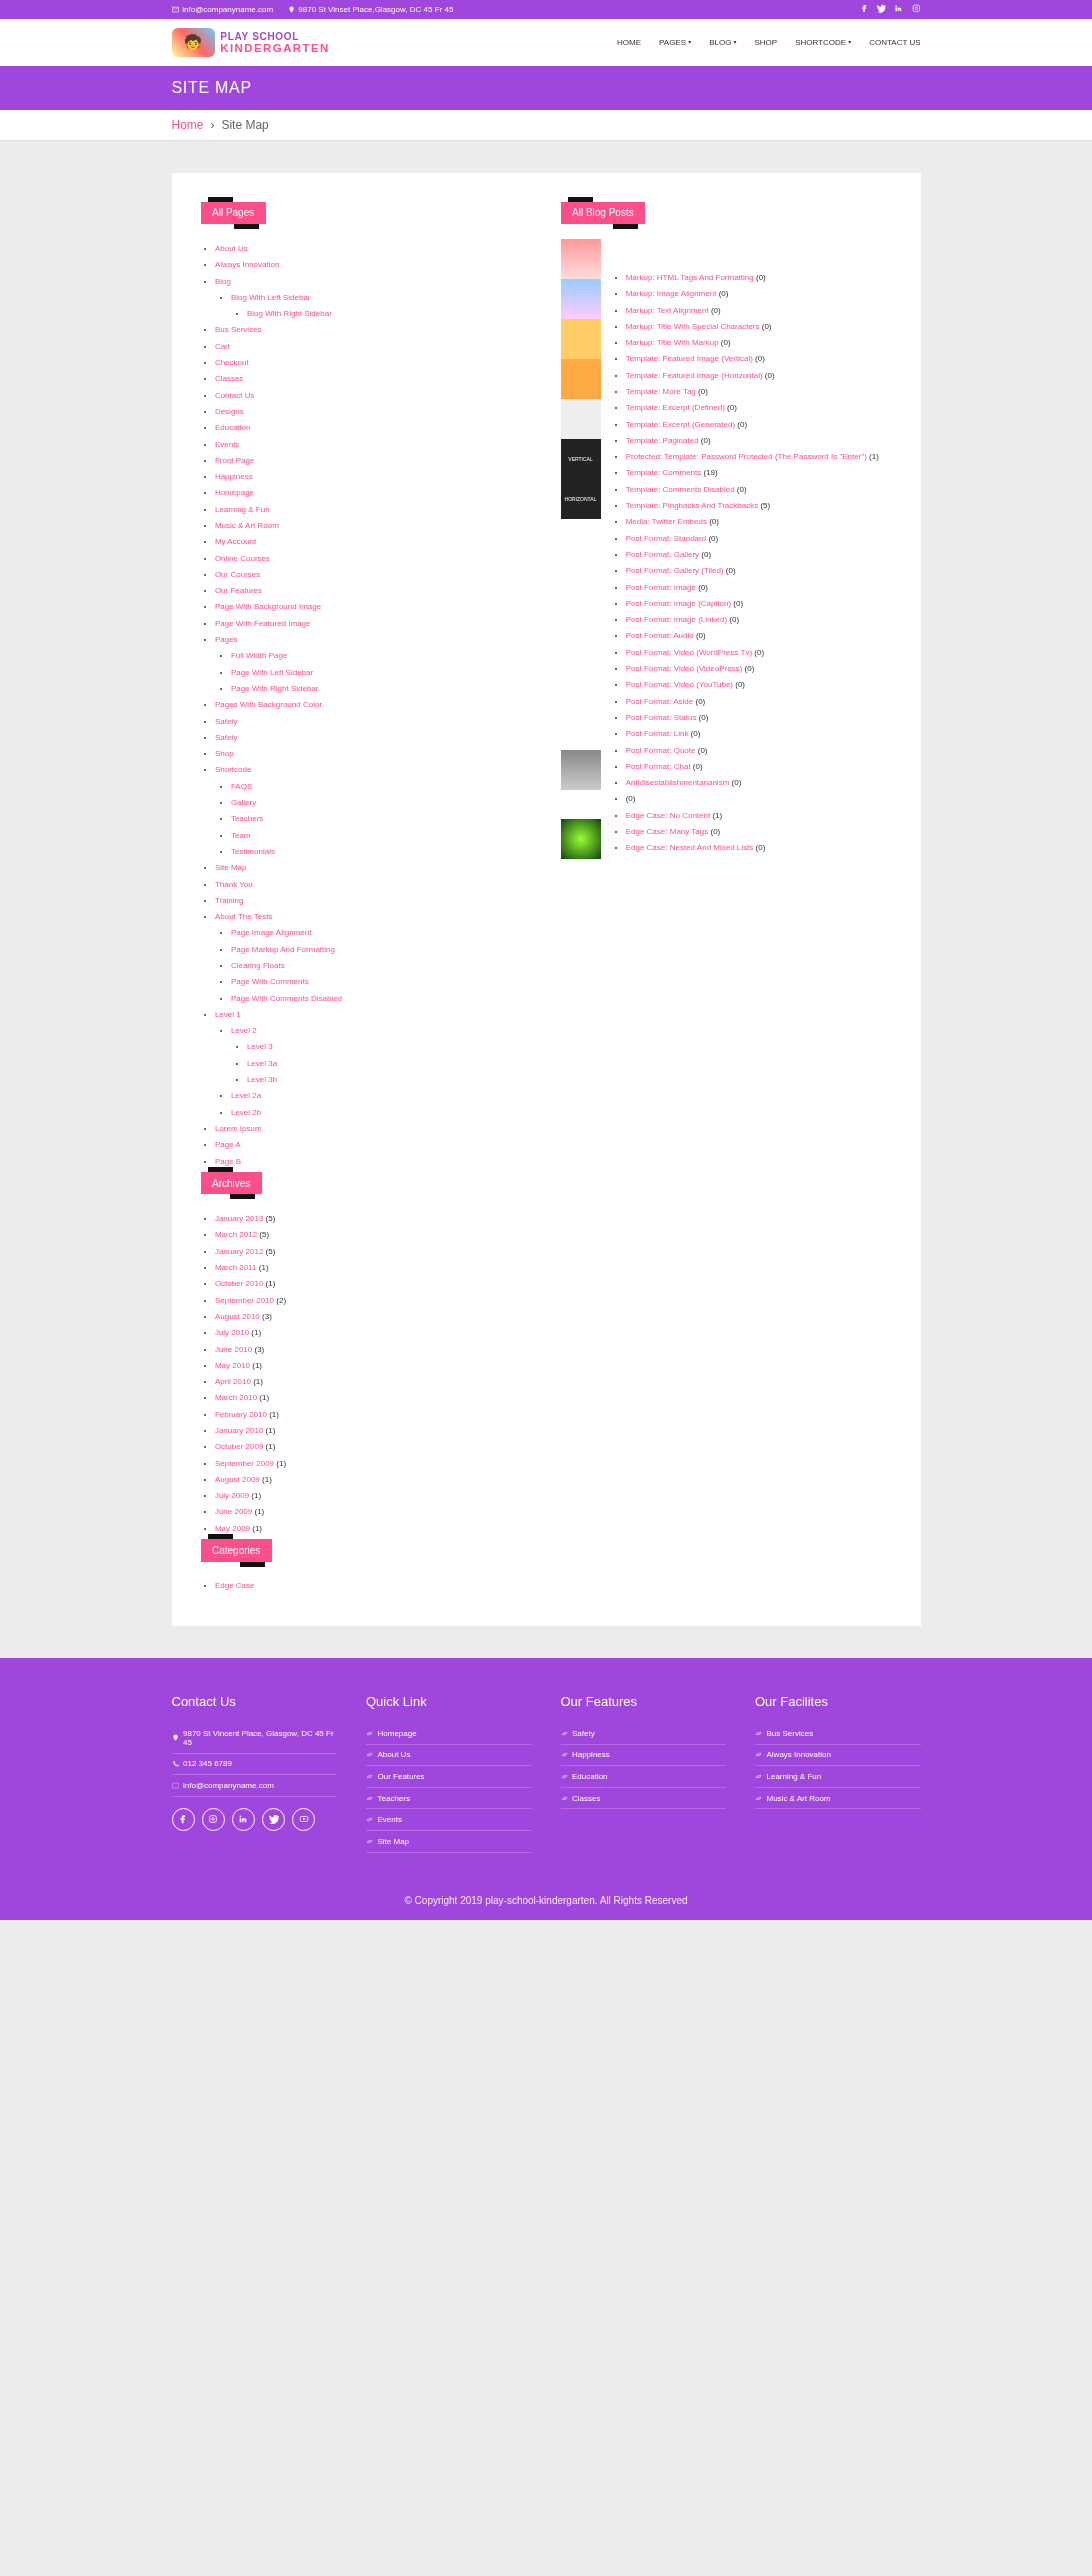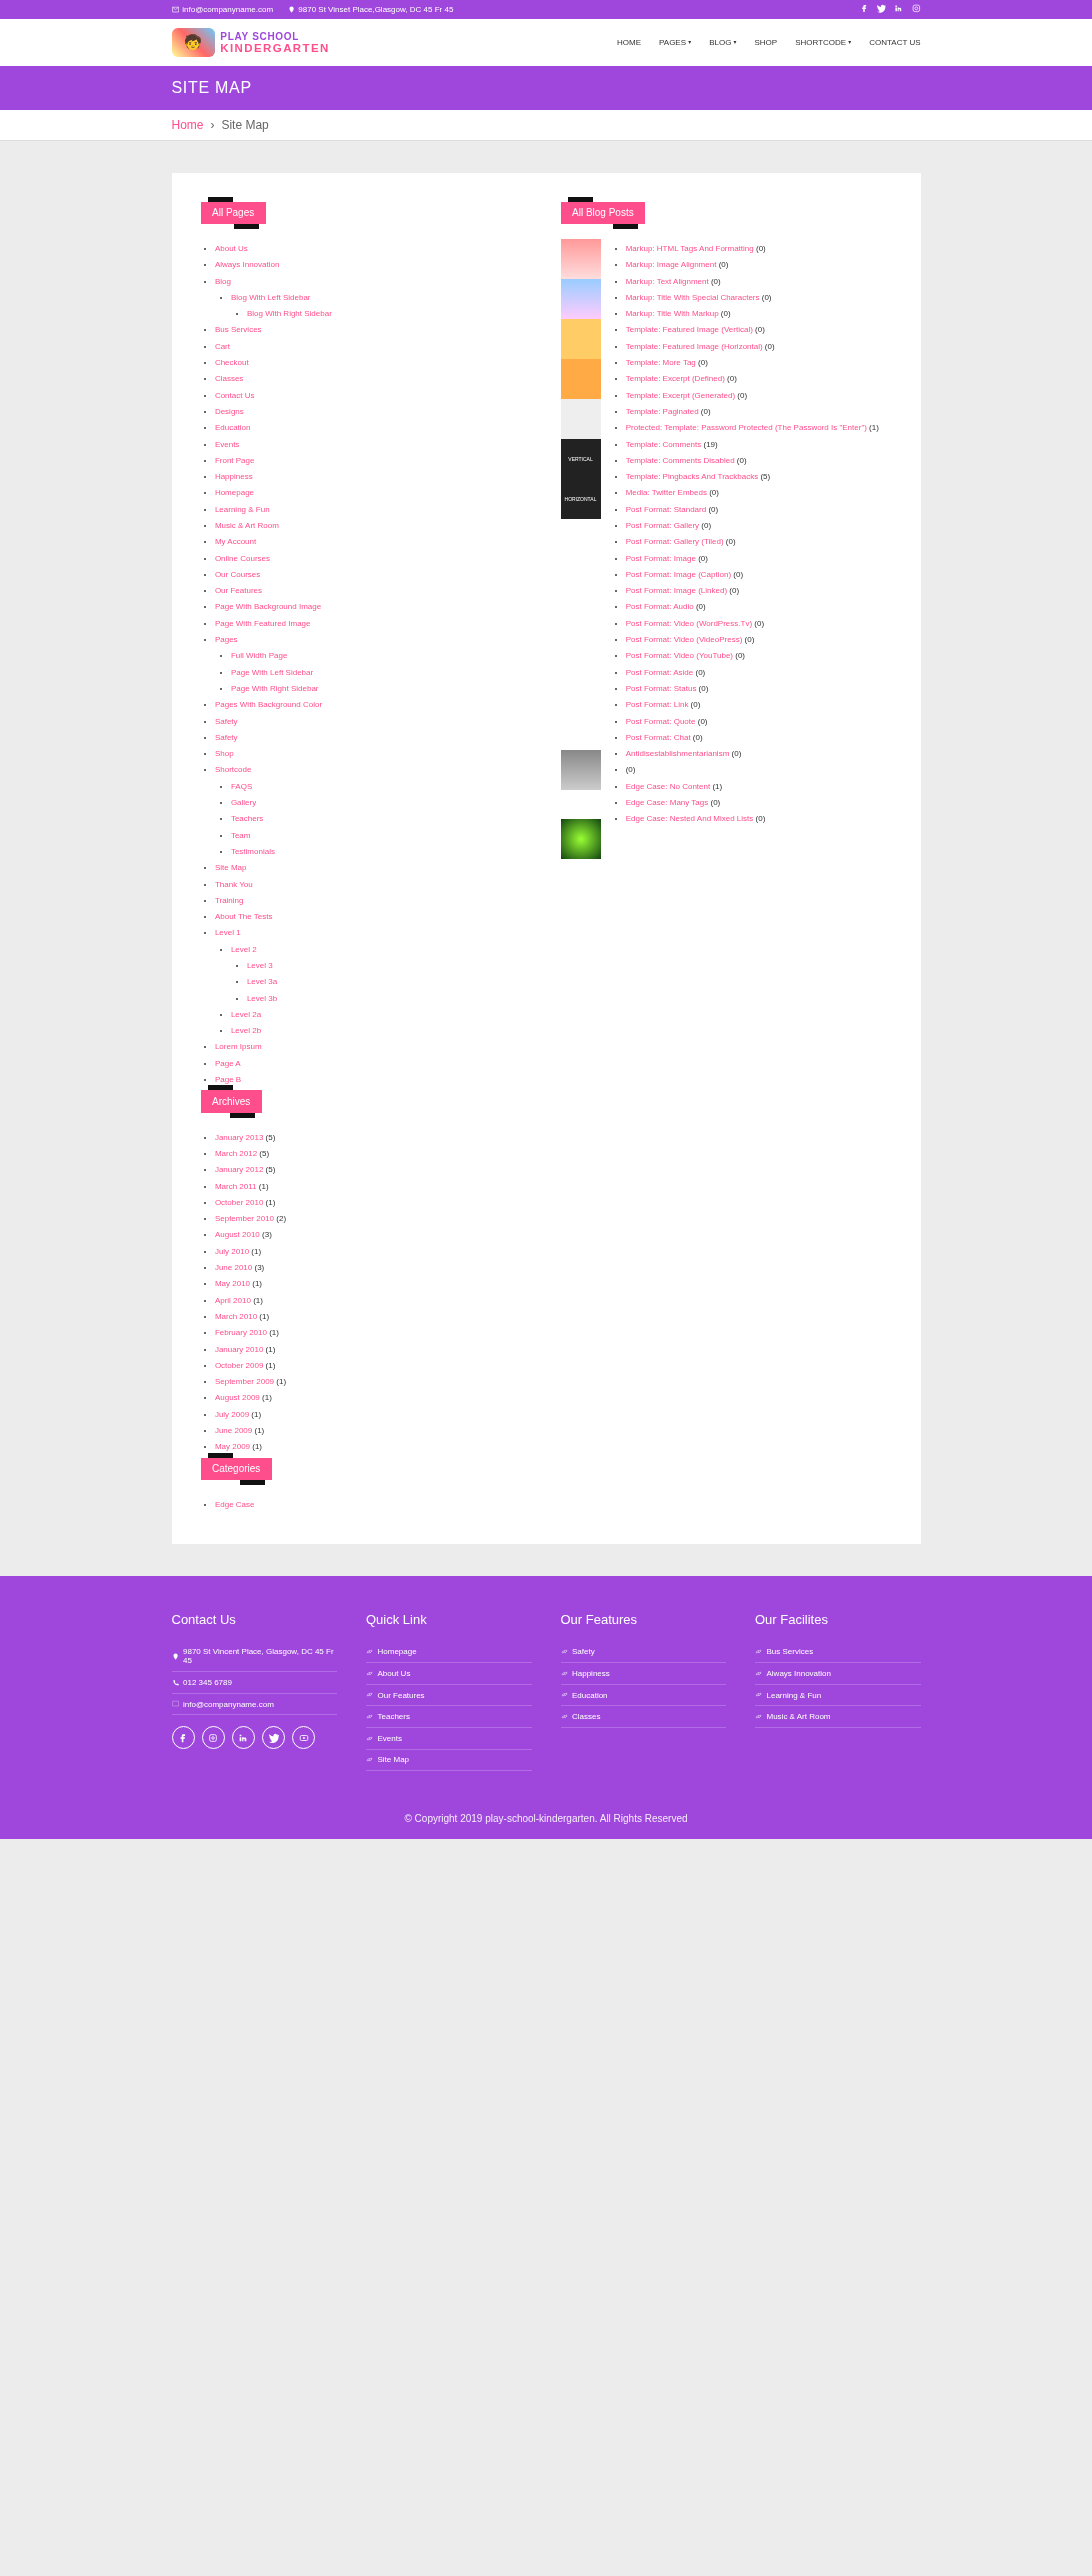--- a/index.html
+++ b/index.html
@@ -33,21 +33,21 @@
 .col { flex: 1; }
 .section-title { position: relative; display: inline-block; background: #ff4e8c; color: #fff; padding: 5.8px 11.5px; font-size: 10px; margin-bottom: 14.4px; }
 .section-title::before, .section-title::after { content: ''; position: absolute; width: 25px; height: 5px; background: #111; }
 .section-title::before { top: -5px; left: 7.2px; }
 .section-title::after { bottom: -5px; right: 7.2px; }
 ul.tree { list-style: disc; padding-left: 14.4px; }
 ul.tree li { margin: 4.3px 0; color: #333; font-size: 8px; line-height: 1.5; }
 ul.tree li > a, ul.tree li > span.link { color: #ff4e8c; }
 ul.tree ul { list-style: disc; padding-left: 16px; margin-top: 4.3px; }
 .count { color: #333; }
-.blog-row { display: flex; gap: 10.8px; }
+.blog-row { display: flex; gap: 10.8px; align-items: flex-end; }
 .thumbs { display: flex; flex-direction: column; width: 40px; }
 .thumb { width: 40px; height: 40px; background: #ccc; }
 .thumb:nth-child(1){ background: linear-gradient(#f99,#fdd); }
 .thumb:nth-child(2){ background: linear-gradient(#9cf,#fcf); }
 .thumb:nth-child(3){ background: #fc6; }
 .thumb:nth-child(4){ background: #fa4; }
 .thumb:nth-child(5){ background: #eee; }
 .thumb:nth-child(6){ background: #222; color:#fff; font-size:5px; display:flex;align-items:center;justify-content:center; text-align:center; }
 .thumb:nth-child(7){ background: #222; color:#fff; font-size:5px; display:flex;align-items:center;justify-content:center; text-align:center; }
 .thumb2 { width: 40px; height: 40px; margin-top: 7.2px; }
@@ -193,21 +193,27 @@
               <li><a>Shortcode</a><ul>
                   <li><a>FAQS</a></li>
                   <li><a>Gallery</a></li>
                   <li><a>Teachers</a></li>
                   <li><a>Team</a></li>
                   <li><a>Testimonials</a></li>
                 </ul></li>
               <li><a>Site Map</a></li>
               <li><a>Thank You</a></li>
               <li><a>Training</a></li>
-              <li><a>About The Tests</a></li>
+              <li><a>About The Tests</a><ul>
+                  <li><a>Page Image Alignment</a></li>
+                  <li><a>Page Markup And Formatting</a></li>
+                  <li><a>Clearing Floats</a></li>
+                  <li><a>Page With Comments</a></li>
+                  <li><a>Page With Comments Disabled</a></li>
+                </ul></li>
               <li><a>Level 1</a><ul>
                   <li><a>Level 2</a><ul>
                       <li><a>Level 3</a></li>
                       <li><a>Level 3a</a></li>
                       <li><a>Level 3b</a></li>
                     </ul></li>
                   <li><a>Level 2a</a></li>
                   <li><a>Level 2b</a></li>
                 </ul></li>
               <li><a>Lorem Ipsum</a></li>

